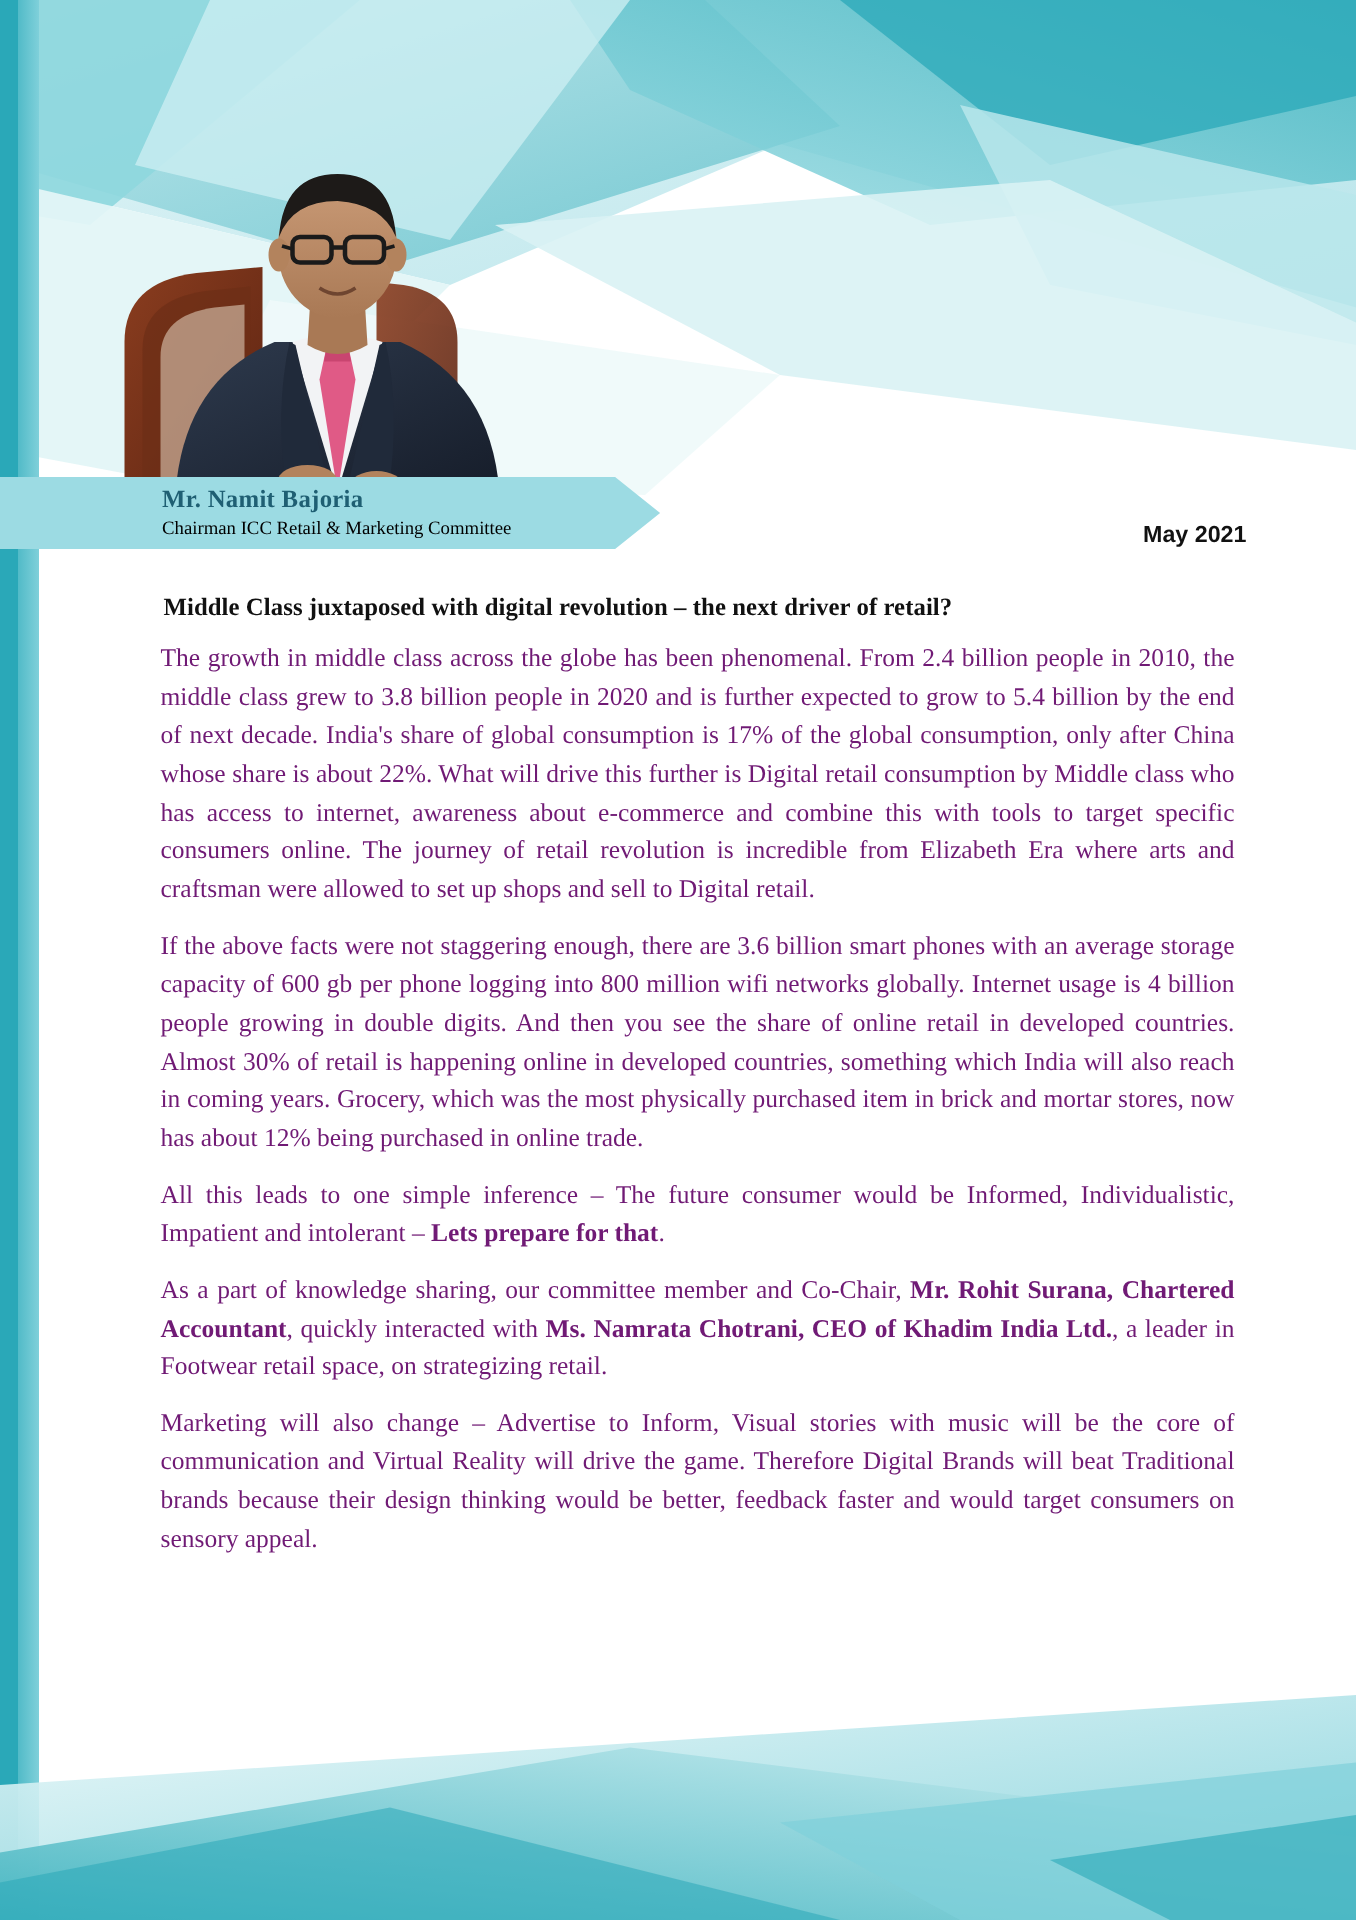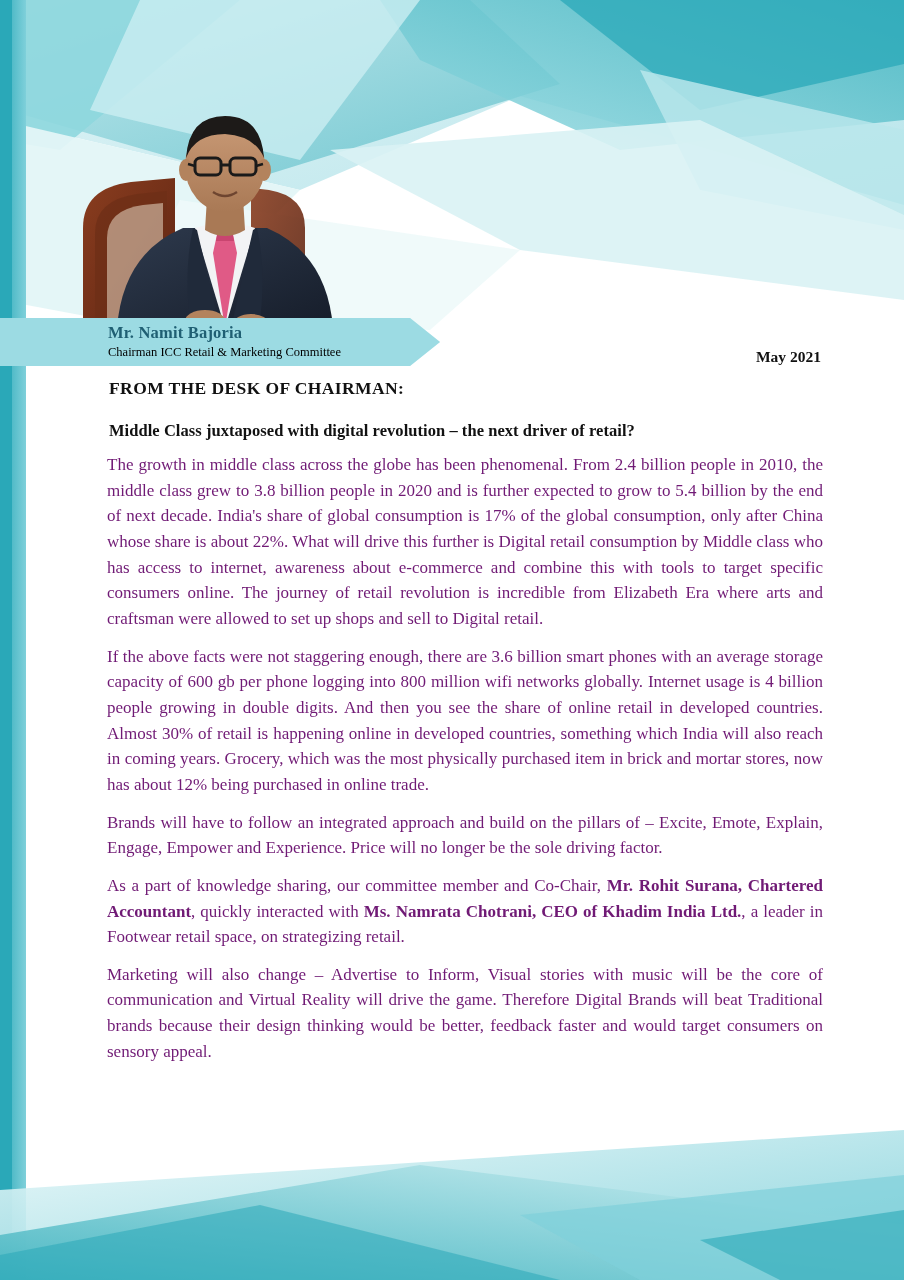--- a/index.html
+++ b/index.html
@@ -72,23 +72,23 @@
     font-family: "Liberation Serif", serif;
     font-size: 12.5px;
     color: #000000;
     line-height: 1.25;
     margin-top: 1px;
   }
 
   
   .doc-date {
     position: absolute;
-    right: 83px;
+    right: 73px;
     top: 348px;
-    font-family: Liberation Serif, serif;
+    font-family: Liberation Sans, sans-serif;
     font-weight: bold;
     font-size: 15.5px;
     color: #111111;
     z-index: 5;
   }
 
   
   .content {
     position: absolute;
     left: 107px;
@@ -241,30 +241,31 @@
     <div class="nameplate-text">
       <div class="chair-name">Mr. Namit Bajoria</div>
       <div class="chair-role">Chairman ICC Retail &amp; Marketing Committee</div>
     </div>
   </div>
 
   <div class="doc-date">May 2021</div>
 
   <div class="content">
 
-    <h1 class="doc-heading">FROM THE DESK OF CHAIRMAN:</h1>
 
     <h2 class="doc-subheading">Middle Class juxtaposed with digital revolution – the next driver of retail?</h2>
 
     <p class="para">The growth in middle class across the globe has been phenomenal. From 2.4 billion people in 2010, the middle class grew to 3.8 billion people in 2020 and is further expected to grow to 5.4 billion by the end of next decade. India's share of global consumption is 17% of the global consumption, only after China whose share is about 22%. What will drive this further is Digital retail consumption by Middle class who has access to internet, awareness about e-commerce and combine this with tools to target specific consumers online. The journey of retail revolution is incredible from Elizabeth Era where arts and craftsman were allowed to set up shops and sell to Digital retail.</p>
 
     <p class="para">If the above facts were not staggering enough, there are 3.6 billion smart phones with an average storage capacity of 600 gb per phone logging into 800 million wifi networks globally. Internet usage is 4 billion people growing in double digits. And then you see the share of online retail in developed countries. Almost 30% of retail is happening online in developed countries, something which India will also reach in coming years. Grocery, which was the most physically purchased item in brick and mortar stores, now has about 12% being purchased in online trade.</p>
 
-
-    <p class="para">Brands will have to follow an integrated approach and build on the pillars of  – Excite, Emote, Explain, Engage, Empower and Experience. Price will no longer be the sole driving factor.</p>
+    <p class="para">
+      <span>All this leads to one simple inference – The future consumer would be Informed, Individualistic, Impatient and intolerant – </span><b>Lets prepare for that</b><span>.</span>
+    </p>
+
 
     <p class="para">
       <span>As a part of knowledge sharing, our committee member and Co-Chair, </span><b>Mr. Rohit Surana, Chartered Accountant</b><span>, quickly interacted with </span><b>Ms. Namrata Chotrani, CEO of Khadim India Ltd.</b><span>, a leader in Footwear retail space, on strategizing retail.</span>
     </p>
 
     <p class="para">Marketing will also change – Advertise to Inform, Visual stories with music will be the core of communication and Virtual Reality will drive the game. Therefore Digital Brands will beat Traditional brands because their design thinking would be better, feedback faster and would target consumers on sensory appeal.</p>
 
   </div>
 
 </div>

